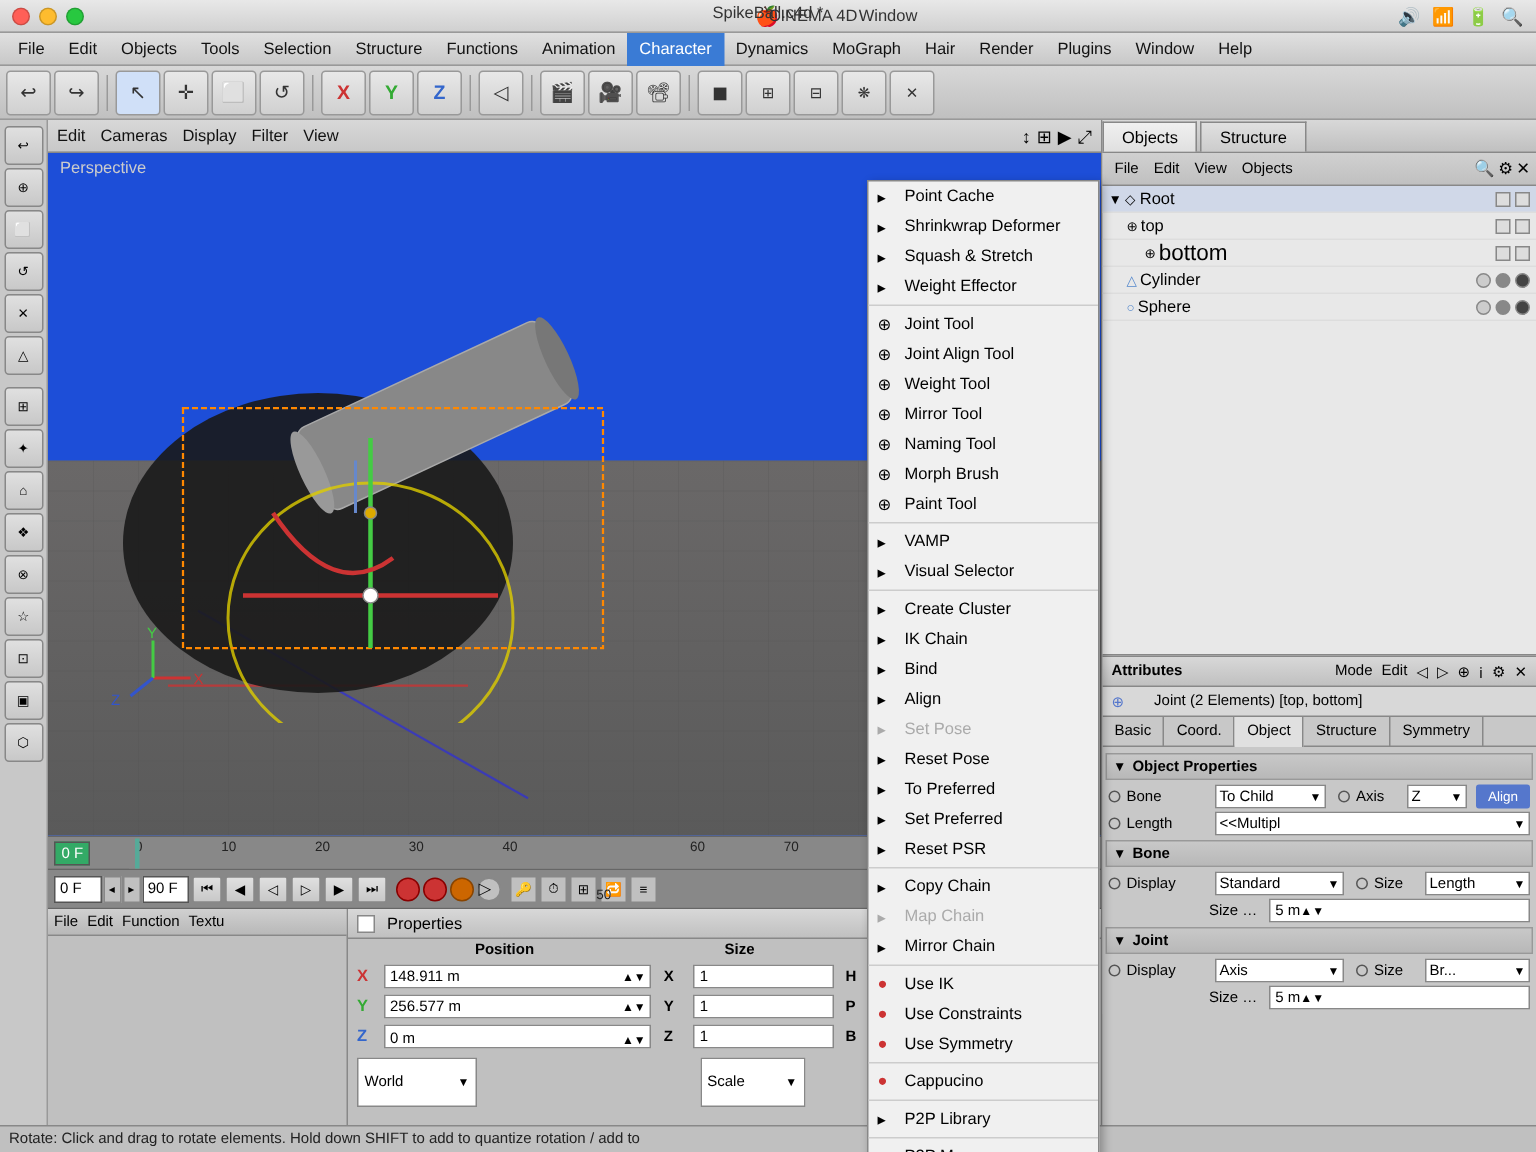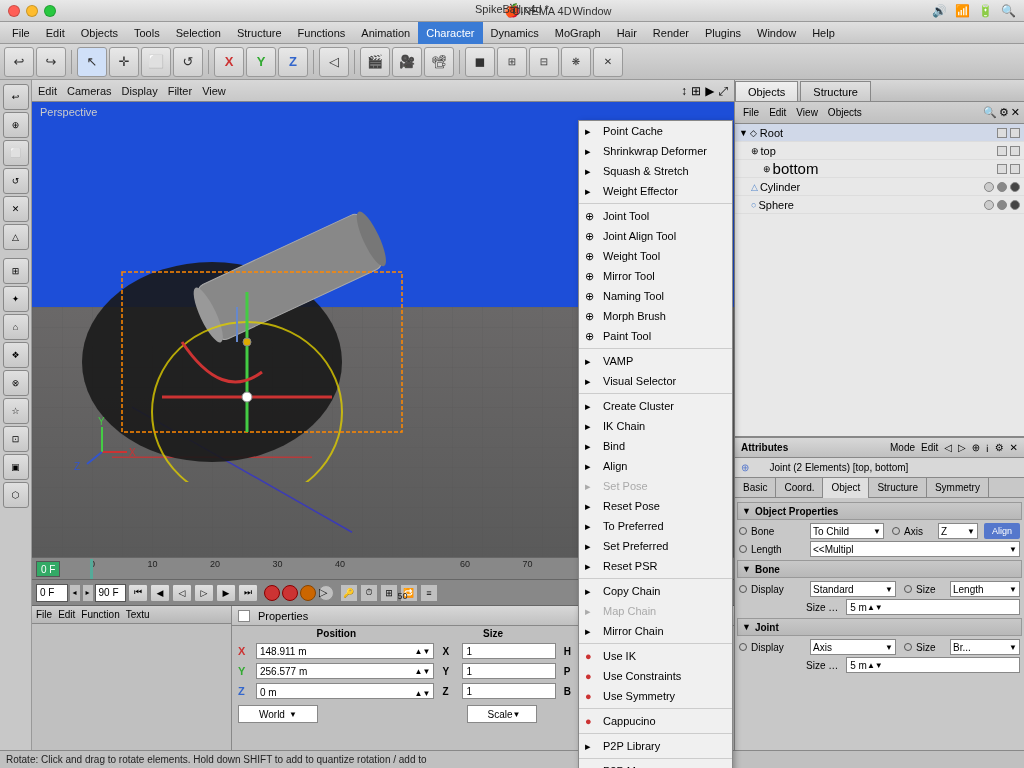--- a/index.html
+++ b/index.html
@@ -340,24 +340,24 @@
       display: flex;
       align-items: center;
       padding: 0 6px;
       font-size: 10px;
       color: #222;
       position: absolute;
       bottom: 0; left: 0; right: 0;
     }
 
     .world-select {
-      width: 80px; height: 18px;
+      width: 80px; height: 33px;
       background: white; border: 1px solid #888;
       font-size: 10px; display: flex; align-items: center;
-      padding: 0 20px; justify-content: space-between;
+      padding: 0 4px; justify-content: space-between;
     }
     .apply-btn {
       height: 18px; padding: 0 8px;
       background: linear-gradient(to bottom, #e8e8e8, #d0d0d0);
       border: 1px solid #888; font-size: 10px; cursor: pointer;
     }
   </style>
 </head>
 <body>
 

